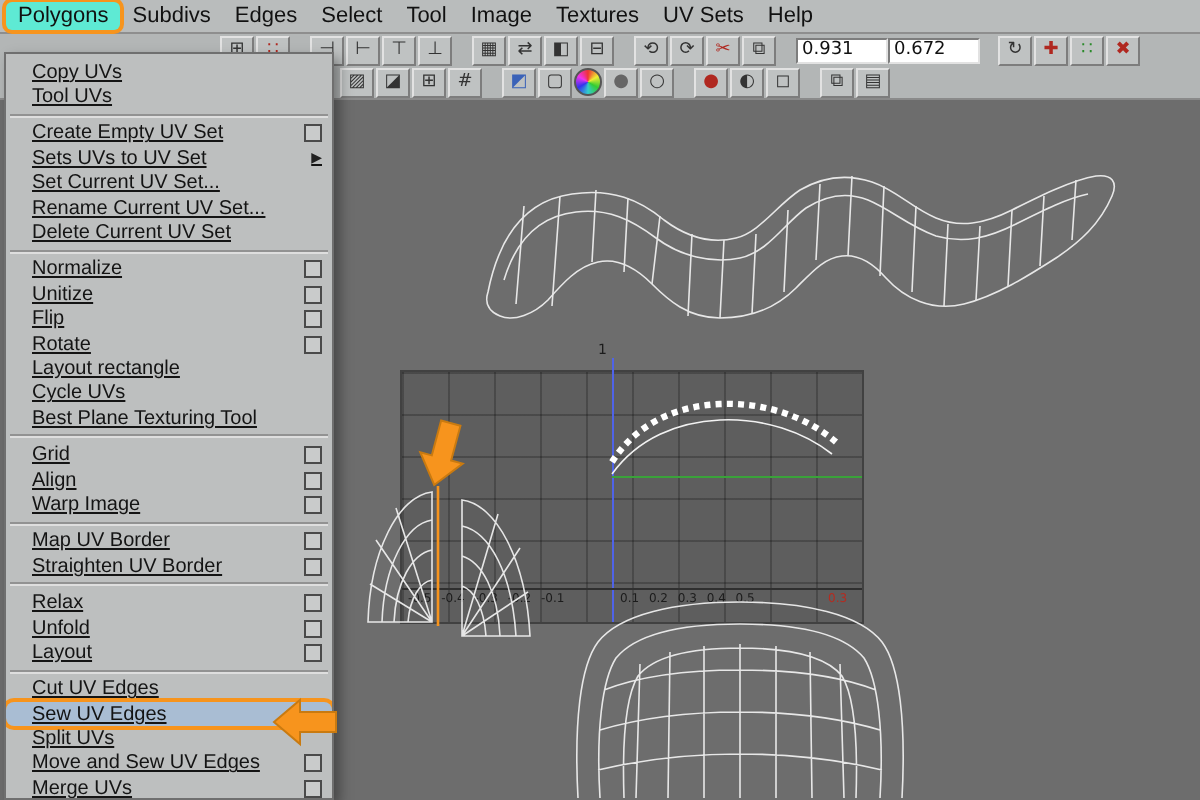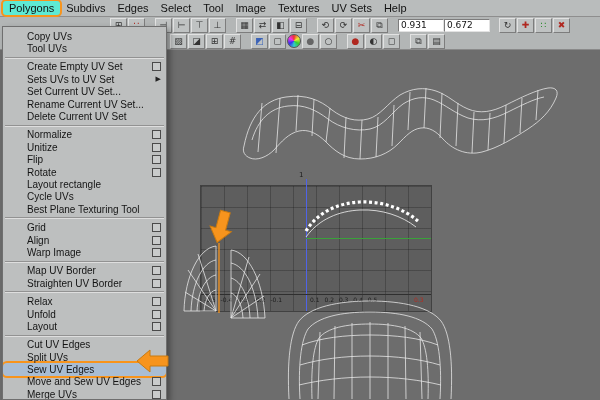--- a/index.html
+++ b/index.html
@@ -21,22 +21,22 @@
   .gap{width:9px;flex:none;}
   .tfield{width:40px;height:11px;flex:none;margin:0 0;background:#fff;color:#111;
           border:1px solid;border-color:#7d7d7d #e2e2e2 #e2e2e2 #7d7d7d;
           font:9px "DejaVu Sans",sans-serif;padding:0 2px;}
   .red{color:#b02820;} .green{color:#2a8a2a;} .blue{color:#3a62b8;} .gray{color:#666;}
   .wheel{background:conic-gradient(#e33,#ee3,#3c3,#3cc,#33e,#e3e,#e33);border-radius:50%;width:12px;height:12px;border:1px solid #555;}
   
   .menu{position:absolute;top:26px;left:2px;width:163px;bottom:0;background:#bdbfbf;
         border:1px solid #6f6f6f;box-shadow:3px 3px 6px rgba(0,0,0,.35);z-index:40;
         padding-top:3px;overflow:hidden;}
-  .mi{height:12.4px;display:flex;align-items:center;padding:0 5px 0 24px;
-      font-size:10px;color:#141414;white-space:nowrap;}
+  .mi{height:12.4px;display:flex;align-items:center;padding:0 5px 0 13px;
+      font-size:10px;color:#141414;white-space:nowrap;text-decoration:underline;}
   .mi .lbl{flex:1;}
   .opt{width:7px;height:7px;flex:none;border:1px solid #4a4a4a;background:#c9cbcb;}
   .sub{flex:none;font-size:7px;color:#222;}
   .sub::after{content:"\25B6";}
   .sep{height:0;border-top:1px solid #929292;border-bottom:1px solid #dedede;margin:2px 2px;}
   .mi.selected{background:#a9bdd3;}
   .mi.orange{box-shadow:0 0 0 2px #f7941d;border-radius:4px;background:#a9bdd3;}
   
   .viewport{position:absolute;top:50px;left:0;right:0;bottom:0;background:#6d6d6d;z-index:1;}
   .uvgrid{position:absolute;left:200px;top:135px;width:230px;height:125px;background:#5e5e5e;
@@ -229,25 +229,25 @@
         <span class="opt"></span>
       </div>
     <div class="mi">
         <span class="lbl">Layout</span>
         <span class="opt"></span>
       </div>
     <div class="sep"></div>
     <div class="mi">
         <span class="lbl">Cut UV Edges</span>
       </div>
-    <div class="mi">
-        <span class="lbl">Split UVs</span>
-      </div>
     <div class="mi selected orange">
         <span class="lbl">Sew UV Edges</span>
+      </div>
+    <div class="mi">
+        <span class="lbl">Split UVs</span>
       </div>
     <div class="mi">
         <span class="lbl">Move and Sew UV Edges</span>
         <span class="opt"></span>
       </div>
     <div class="mi">
         <span class="lbl">Merge UVs</span>
         <span class="opt"></span>
       </div>
 

